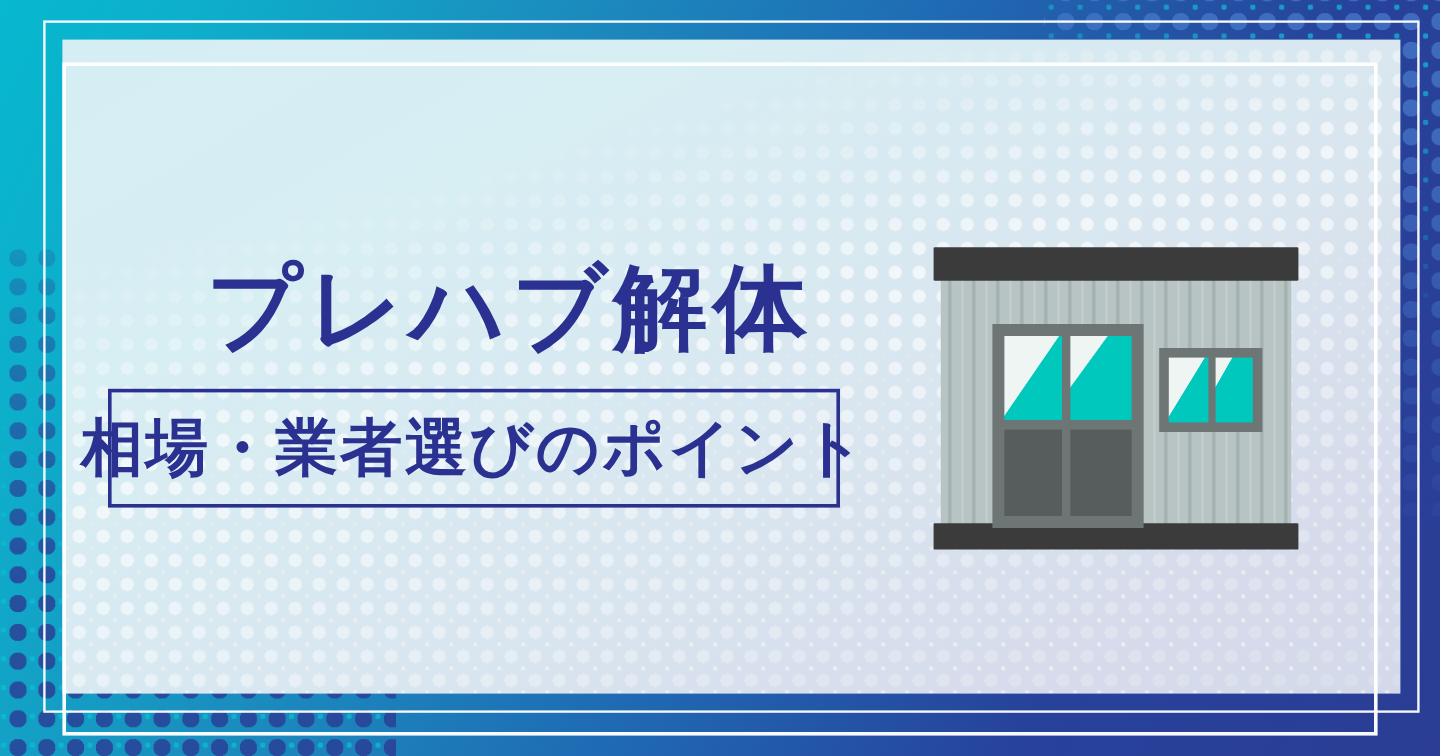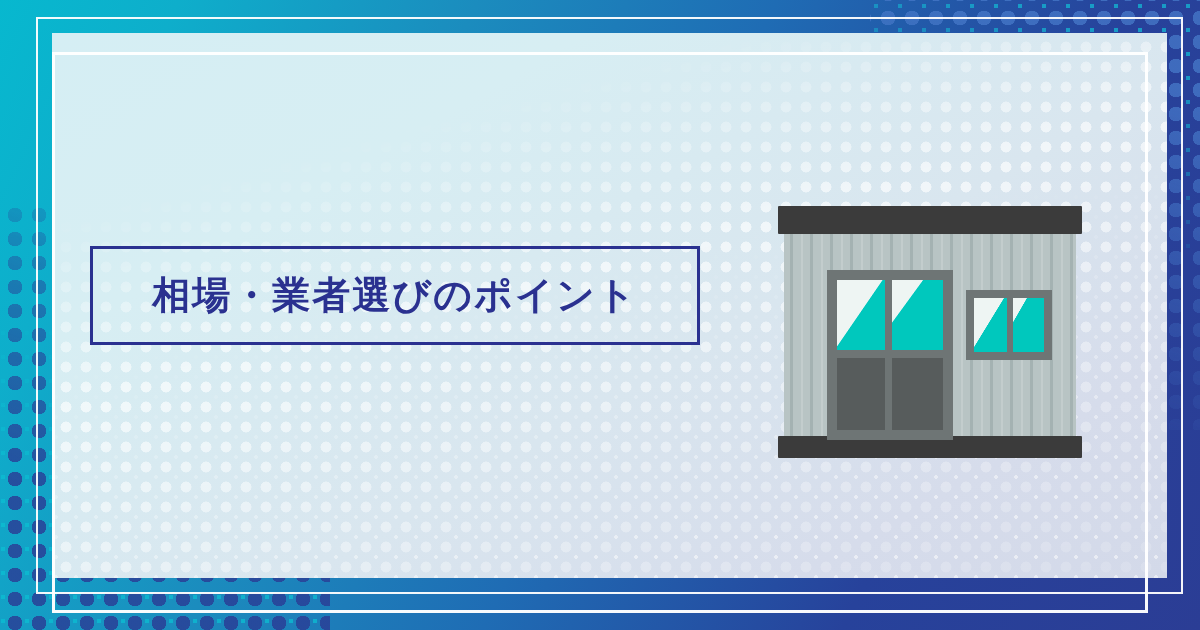--- a/index.html
+++ b/index.html
@@ -149,21 +149,21 @@
     width:610px;
     height:99px;
     border:3px solid #2a3190;
     display:flex;
     align-items:center;
     justify-content:center;
   }
   .sub-text {
     font-family:"DejaVu Sans","Liberation Sans", sans-serif;
     font-weight:700;
-    font-size:38px;
+    font-size:52px;
     letter-spacing:2px;
     color:#2a3190;
     white-space:nowrap;
   }
 
   
   .illus {
     position:absolute;
     left:770px; top:198px;
     width:320px; height:268px;
@@ -186,20 +186,21 @@
   <div class="rule-outer"></div>
 
   <div class="panel">
     <div class="panel-dots"></div>
     <div class="panel-sparkle"></div>
   </div>
 
   <div class="rule-inner"></div>
 
   <div class="text-block">
+    <div class="headline">プレハブ解体</div>
 
     <div class="sub-box">
       <span class="sub-text">相場・業者選びのポイント</span>
     </div>
   </div>
 
   <div class="illus">
     <svg viewBox="0 0 320 268" xmlns="http://www.w3.org/2000/svg">
       <defs>
 

